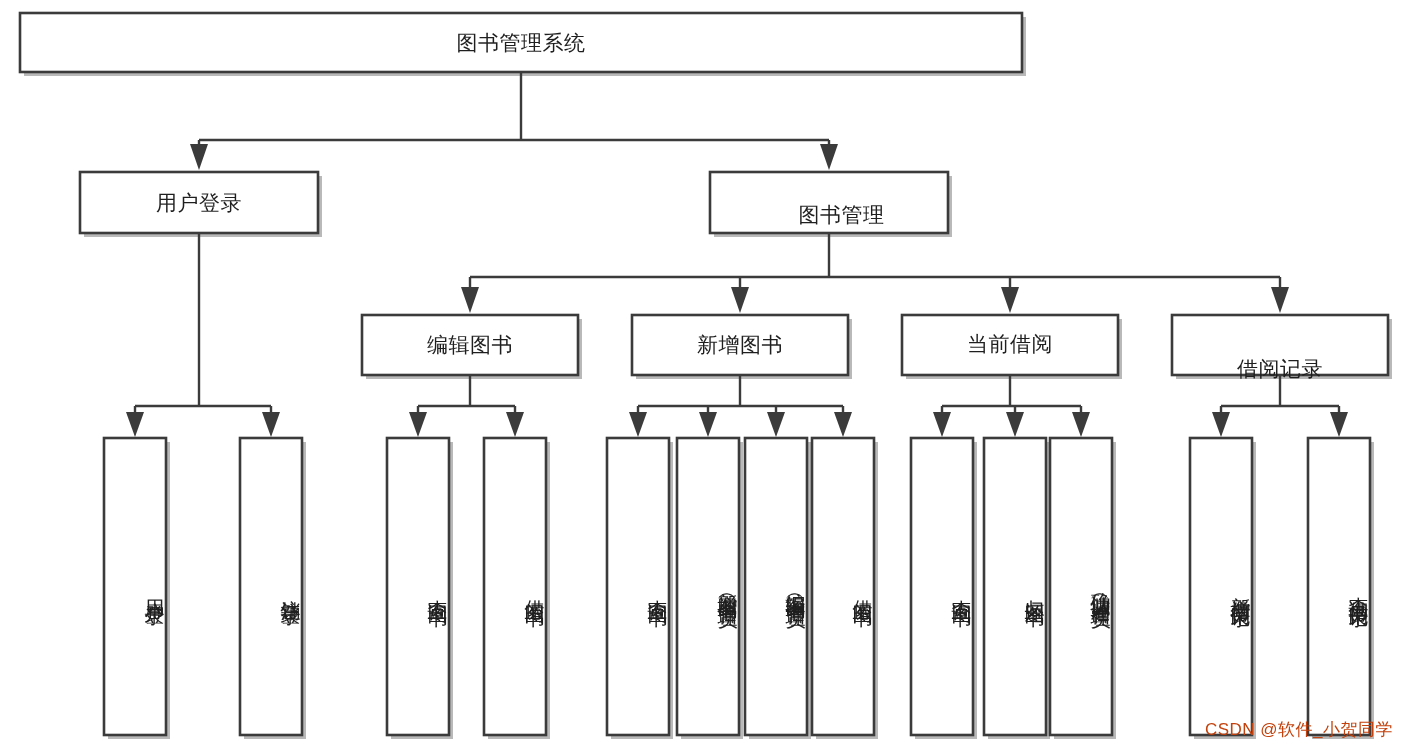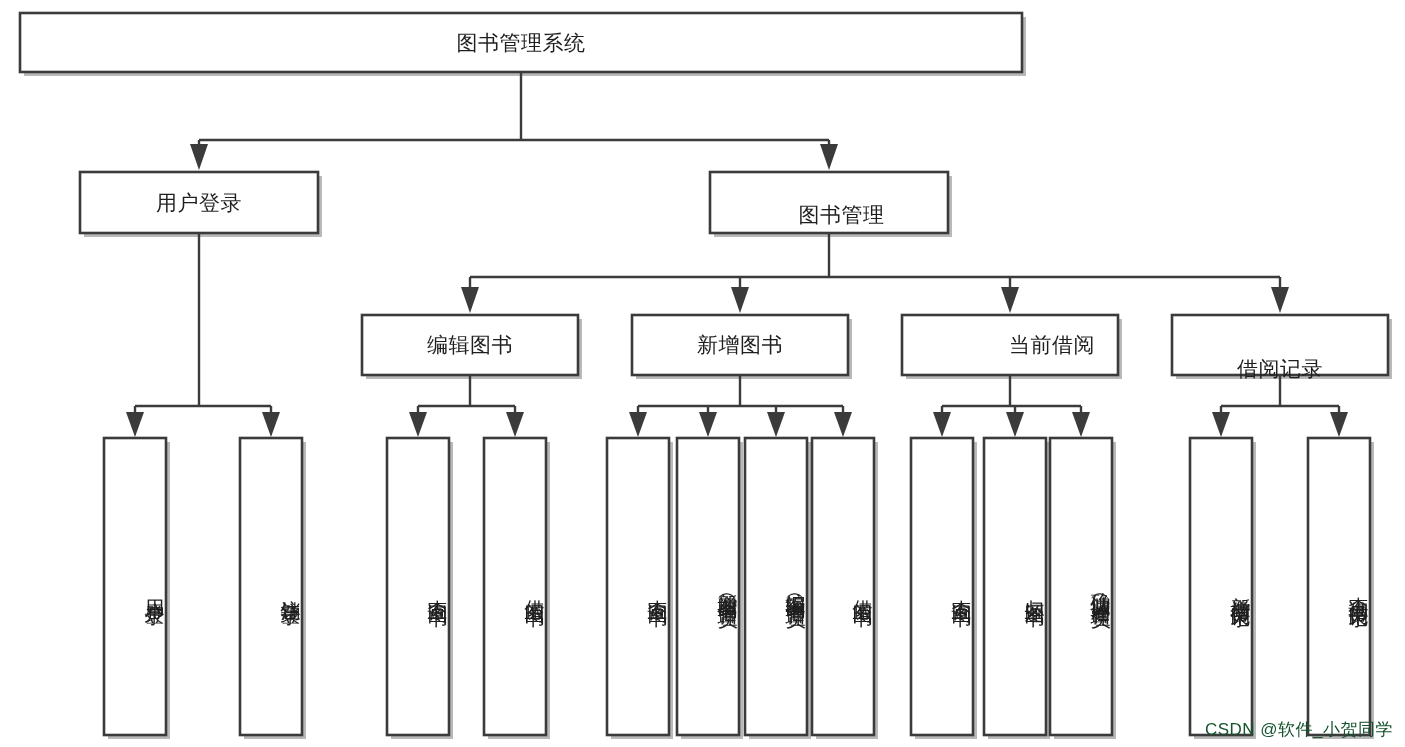--- a/index.html
+++ b/index.html
@@ -67,21 +67,21 @@
     line-height: 1.18;
     letter-spacing: 2.5px;
     align-items: flex-start;
     padding-top: 2px;
   }
   .watermark {
     position: absolute;
     right: 12px;
     bottom: 6px;
     font-size: 17px;
-    color: #14532d;
+    color: #c2410c;
     font-family: "Liberation Sans", "DejaVu Sans", sans-serif;
     letter-spacing: 0.5px;
     white-space: nowrap;
   }
 </style>
 </head>
 <body>
 
 <div id="diagram-root">
 
@@ -185,21 +185,21 @@
         <rect x="1308" y="438" width="62" height="297" class="node-box"></rect>
       </g>
   </svg>
 
   <div id="label-layer">
       <div class="node-label label-h" style="left: 20px; top: 13px; width: 1002px; height: 59px;">图书管理系统</div>
       <div class="node-label label-h" style="left: 80px; top: 172px; width: 238px; height: 61px;">用户登录</div>
       <div class="node-label label-h" style="left: 710px; top: 184px; width: 263px; height: 61px;">图书管理</div>
       <div class="node-label label-h" style="left: 362px; top: 315px; width: 216px; height: 60px;">编辑图书</div>
       <div class="node-label label-h" style="left: 632px; top: 315px; width: 216px; height: 60px;">新增图书</div>
-      <div class="node-label label-h" style="left: 944px; top: 315px; width: 216px; height: 60px;">当前借阅</div>
+      <div class="node-label label-h" style="left: 902px; top: 315px; width: 216px; height: 60px; font-family: Liberation Serif, serif;">当前借阅</div>
       <div class="node-label label-h" style="left: 1172px; top: 315px; width: 216px; height: 60px; margin-top: 24px;">借阅记录</div>
       <div class="node-label label-v" style="left: 104px; top: 438px; width: 62px; height: 297px;">用户登录</div>
       <div class="node-label label-v" style="left: 240px; top: 438px; width: 62px; height: 297px;">注销登录</div>
       <div class="node-label label-v" style="left: 387px; top: 438px; width: 62px; height: 297px;">查询图书</div>
       <div class="node-label label-v" style="left: 484px; top: 438px; width: 62px; height: 297px;">借阅图书</div>
       <div class="node-label label-v" style="left: 607px; top: 438px; width: 62px; height: 297px;">查询图书</div>
       <div class="node-label label-v" style="left: 677px; top: 438px; width: 62px; height: 297px;">新增图书（管理员）</div>
       <div class="node-label label-v" style="left: 745px; top: 438px; width: 62px; height: 297px;">编辑图书（管理员）</div>
       <div class="node-label label-v" style="left: 812px; top: 438px; width: 62px; height: 297px;">借阅图书</div>
       <div class="node-label label-v" style="left: 911px; top: 438px; width: 62px; height: 297px;">查询图书</div>

